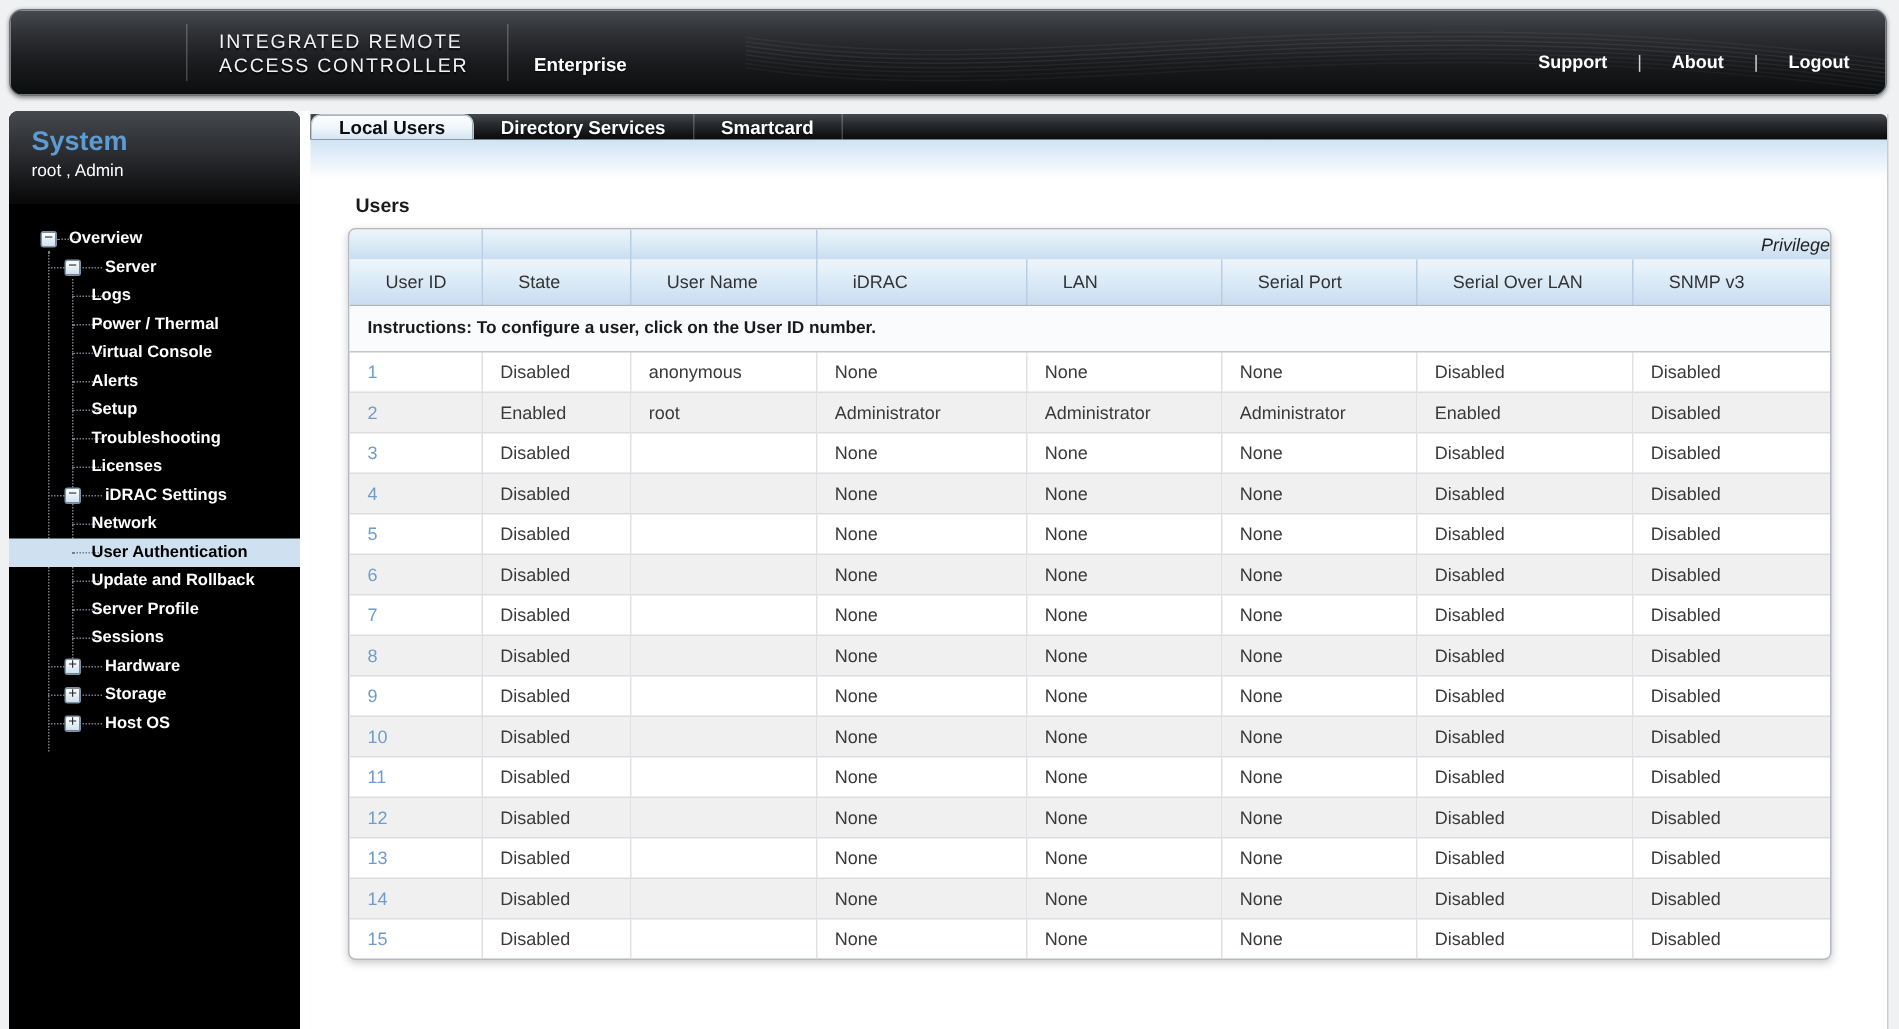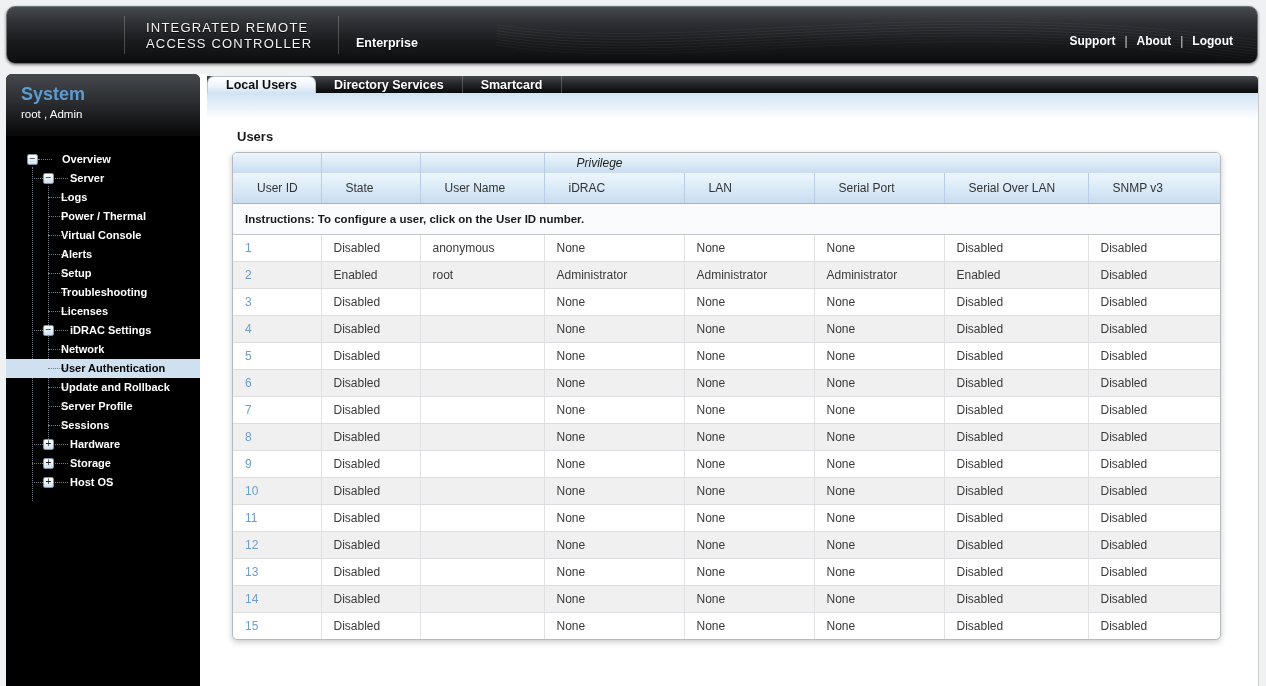--- a/index.html
+++ b/index.html
@@ -31,21 +31,21 @@
     position:absolute; left:139px; top:13px;
     font-size:13px; line-height:16px; letter-spacing:1.2px; color:#f2f2f2;
     text-shadow:0 1px 1px rgba(0,0,0,.8);
   }
   .edition {
     position:absolute; left:349px; top:29px; font-size:12.5px; font-weight:bold; color:#fff;
     text-shadow:0 1px 1px rgba(0,0,0,.8);
   }
   .util-links {
     position:absolute; right:24px; top:27px; font-size:12px; font-weight:bold; color:#fff;
-    display:flex; gap:9px; align-items:center;
+    display:flex; gap:20px; align-items:center;
   }
   .util-links .ulink { cursor:pointer; }
   .util-links .sep { color:#cfd2d5; font-weight:normal; }
 
   
   .sidebar {
     position:absolute; left:6px; top:74px; width:194px; height:612px;
     background:#000; border-radius:6px 6px 0 0;
   }
   .sidebar-head {
@@ -67,21 +67,21 @@
     position:absolute; top:4px; width:11px; height:11px;
     background:linear-gradient(180deg,#ffffff,#cfe0ef);
     border:1px solid #7f93a8; border-radius:2px;
     font-size:10px; line-height:8px; text-align:center; color:#1c1c1c; cursor:pointer;
   }
   .tree-label {
     position:absolute; top:3px; font-size:11px; font-weight:bold; color:#fff;
     white-space:nowrap; cursor:pointer;
   }
   .lvl0 .expander { left:21px; }
-  .lvl0 .tree-label { left:56px; }
+  .lvl0 .tree-label { left:40px; }
   .lvl1 .expander { left:37px; }
   .lvl1 .tree-label { left:64px; }
   .lvl2 .tree-label { left:55px; }
 
   
   .gutter { position:absolute; left:200px; top:74px; width:7px; height:612px; background:#fff; }
   .content {
     position:absolute; left:207px; top:76px; width:1052px; height:610px;
     background:#fff; border-right:1px solid #c9ccce;
   }
@@ -111,21 +111,21 @@
     margin-left:25px; width:989px;
     border:1px solid #b5bac1; border-radius:5px;
     box-shadow:0 2px 6px rgba(0,0,0,.22);
     overflow:hidden; background:#fff;
   }
   table { border-collapse:collapse; table-layout:fixed; width:987px; font-size:12px; color:#3a3a3a; }
   thead th {
     background:linear-gradient(180deg,#eef5fb 0%,#dcebf7 45%,#c9ddf0 100%);
     font-weight:normal; text-align:left; color:#333;
   }
-  thead tr.priv-row th { height:20px; font-style:italic; text-align:left; color:#222;padding-left:32px; }
+  thead tr.priv-row th { height:20px; font-style:italic; text-align:right; color:#222;padding-left:32px; }
   thead tr.cols-row th { height:30px; padding-left:24px; }
   thead tr.priv-row th.hdr-blank { border-right:1px solid #b9cde4; }
   thead tr.cols-row th { border-right:1px solid #b9cde4; }
   thead tr.cols-row th:last-child, thead tr.priv-row th:last-child { border-right:none; }
   thead tr.cols-row th { border-bottom:1px solid #a9b4c2; }
   tr.instructions td {
     background:#fafbfd; font-weight:bold; font-size:11.5px; color:#1a1a1a;
     padding:9px 12px; border-bottom:1px solid #c2c7cd;
   }
   tbody tr.data-row td {

